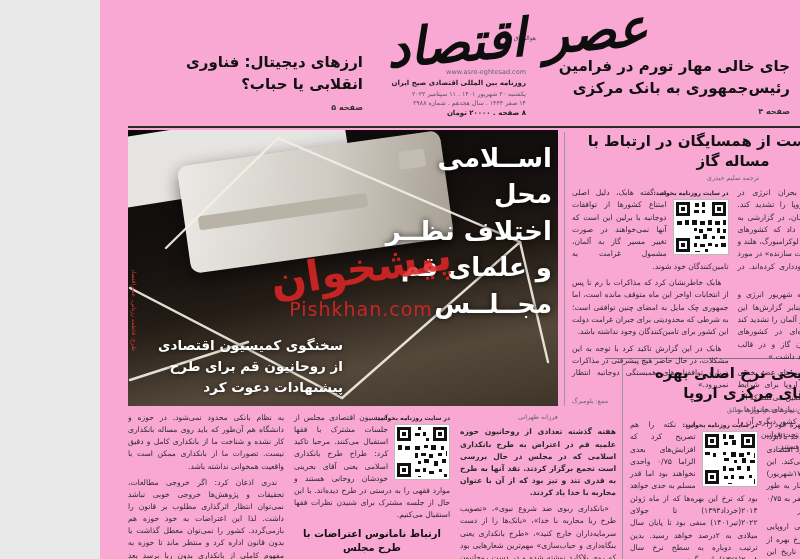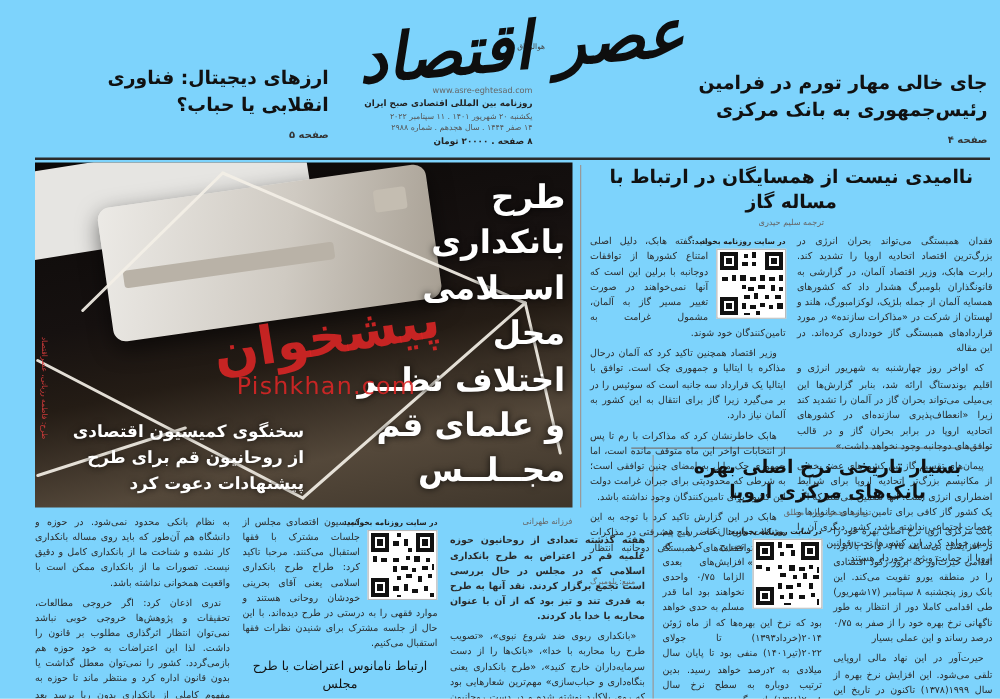--- a/index.html
+++ b/index.html
@@ -1,16 +1,16 @@
 <!DOCTYPE html>
 <html lang="fa" dir="rtl"><head>
 <meta charset="utf-8">
 <style>
   html,body{margin:0;padding:0;background:#e9e9e9;}
-  .page{position:relative;width:800px;height:559px;background:#7dd3fc;overflow:hidden;
+  .page{position:relative;width:700px;height:559px;background:#f9a8d4;overflow:hidden;
         font-family:"DejaVu Sans",sans-serif;color:#1c1c1c;direction:rtl;}
   
   .teaser{position:absolute;text-align:right;}
   .teaser-left{left:28px;top:52px;width:235px;}
   .teaser-right{right:10px;top:56px;width:242px;}
   .teaser .t-title{font-size:15px;font-weight:bold;line-height:1.45;color:#111;}
   .teaser .t-page{font-size:8px;font-weight:bold;color:#333;margin-top:7px;}
   .logo-wrap{position:absolute;left:258px;top:0;width:296px;height:122px;direction:rtl;}
   .logo-bismillah{position:absolute;right:118px;top:34px;font-size:6px;color:#444;}
   .logo-title{position:absolute;right:6px;top:8px;font-size:52px;font-weight:bold;font-style:italic;
@@ -60,21 +60,21 @@
   .qr-label{font-size:6px;font-weight:bold;color:#222;margin-bottom:2px;white-space:nowrap;}
   .qr-box svg{display:block;width:54px;height:54px;background:#fff;border:1px solid #bbb;}
   .src{font-size:6.3px;color:#666;text-align:left;margin-top:2px;}
   
   .bottom{position:absolute;left:28px;top:412px;width:488px;height:147px;overflow:hidden;direction:rtl;}
   .bottom-cols{display:flex;gap:10px;height:100%;}
   .bottom-cols .bcol{flex:1;font-size:7.6px;line-height:1.6;text-align:justify;color:#2a2a2a;}
   .bcol p{margin:0 0 4px;text-indent:7px;}
   .bcol p.first{text-indent:0;}
   .bcol .bline{font-size:6.5px;color:#666;text-align:center;margin:0 0 4px;}
-  .bcol h4{font-size:10px;font-weight:normal;text-align:center;color:#111;margin:6px 0 4px;line-height:1.4;}
+  .bcol h4{font-size:10px;font-weight:bold;text-align:center;color:#111;margin:6px 0 4px;line-height:1.4;}
 </style>
 </head>
 <body>
 
 <div class="page">
 
   <div class="teaser teaser-left">
     <div class="t-title">ارزهای دیجیتال: فناوری انقلابی یا حباب؟</div>
     <div class="t-page">صفحه ۵</div>
   </div>
@@ -108,21 +108,20 @@
       <g stroke="#f3efe6" stroke-width="2.4" stroke-linecap="round" opacity="0.92" fill="none">
         <path d="M150 8 L392 112"></path>
         <path d="M392 112 L214 268"></path>
         <path d="M214 268 L2 158"></path>
         <path d="M150 8 L38 118"></path>
         <path d="M392 112 L420 232"></path>
         <path d="M2 250 L120 212"></path>
       </g>
     </svg>
     <div class="hero-headline">
-      <div>طرح بانکداری</div>
       <div>اســلامی محل</div>
       <div>اختلاف نظــر</div>
       <div>و علمای قم</div>
       <div>مجــلــس</div>
     </div>
     <div class="watermark">
       <span class="wm-fa">پیشخوان</span>
       <span class="wm-en">Pishkhan.com</span>
     </div>
     <div class="hero-sub">
@@ -185,21 +184,20 @@
                 <rect x="16" y="27" width="3" height="2"></rect>
                 <rect x="21" y="26" width="2" height="2"></rect>
                 <rect x="25" y="27" width="2" height="2"></rect>
                 <rect x="29" y="26" width="3" height="3"></rect>
                 <rect x="13" y="31" width="3" height="1"></rect>
                 <rect x="19" y="30" width="2" height="2"></rect>
             </g>
           </svg>
         </span>
         <p class="first">به گفته هابک، دلیل اصلی امتناع کشورها از توافقات دوجانبه با برلین این است که آنها نمی‌خواهند در صورت تغییر مسیر گاز به آلمان، مشمول غرامت به تامین‌کنندگان خود شوند.</p>
-        <p>وزیر اقتصاد همچنین تاکید کرد که آلمان درحال مذاکره با ایتالیا و جمهوری چک است. توافق با ایتالیا یک قرارداد سه جانبه است که سوئیس را در بر می‌گیرد زیرا گاز برای انتقال به این کشور به آلمان نیاز دارد.</p>
         <p>هابک خاطرنشان کرد که مذاکرات با رم تا پس از انتخابات اواخر این ماه متوقف مانده است، اما جمهوری چک مایل به امضای چنین توافقی است؛ به شرطی که محدودیتی برای جبران غرامت دولت این کشور برای تامین‌کنندگان وجود نداشته باشد.</p>
         <p>هابک در این گزارش تاکید کرد با توجه به این مشکلات، در حال حاضر هیچ پیشرفتی در مذاکرات درباره توافقنامه‌های همبستگی دوجانبه انتظار نمی‌رود.»</p>
         <div class="src">منبع: بلومبرگ</div>
       </div>
     </div>
   </div>
 
   <div class="article art-eu">
     <h2 class="art-head">بسیار تاریخی نرخ اصلی بهره بانک‌های مرکزی اروپا</h2>
     <div class="art-by">ترجمه محمود نواب مطلق</div>

